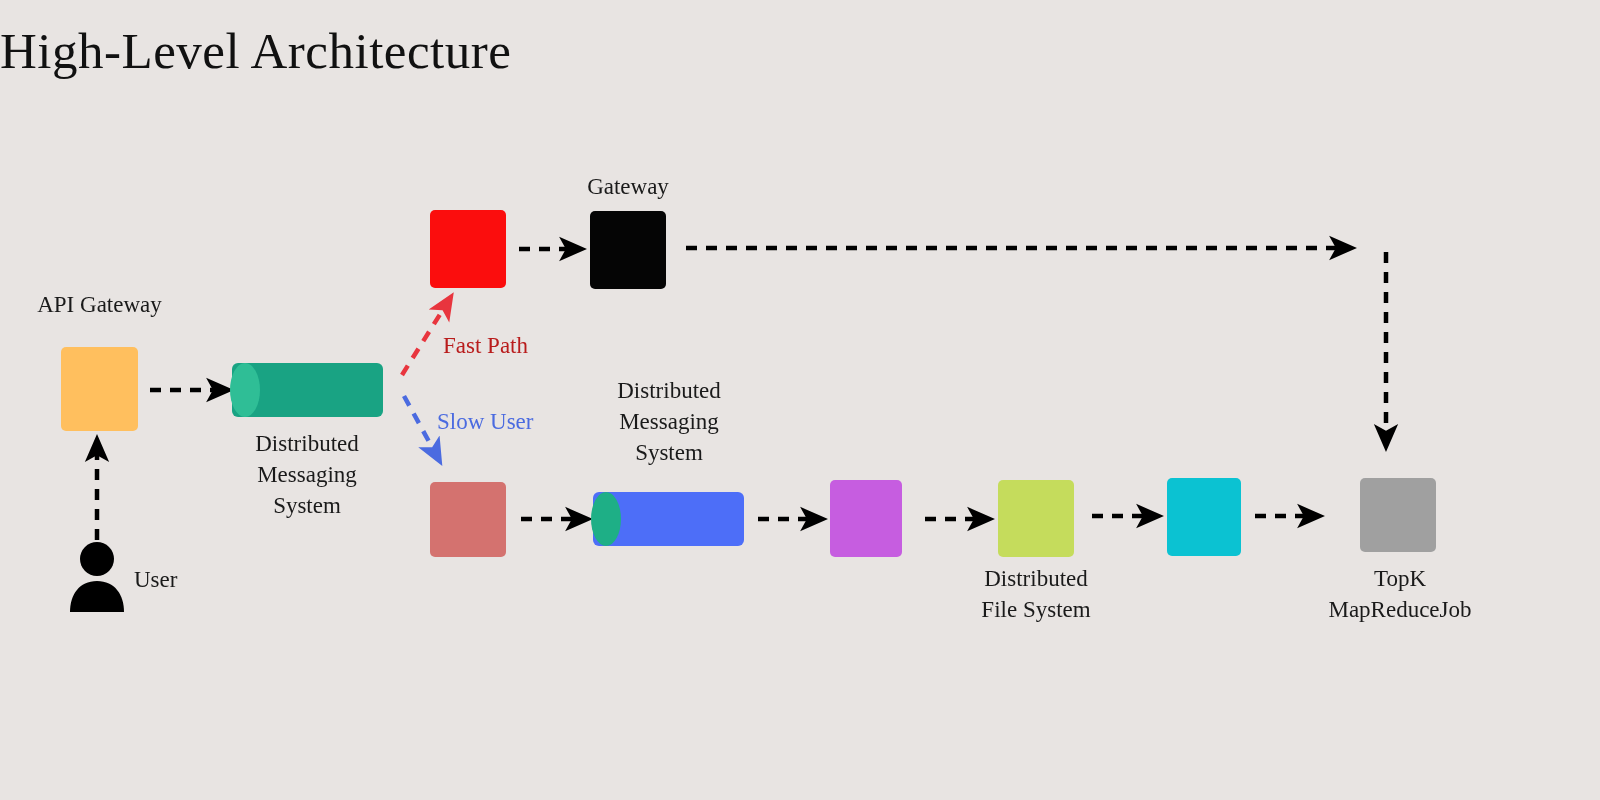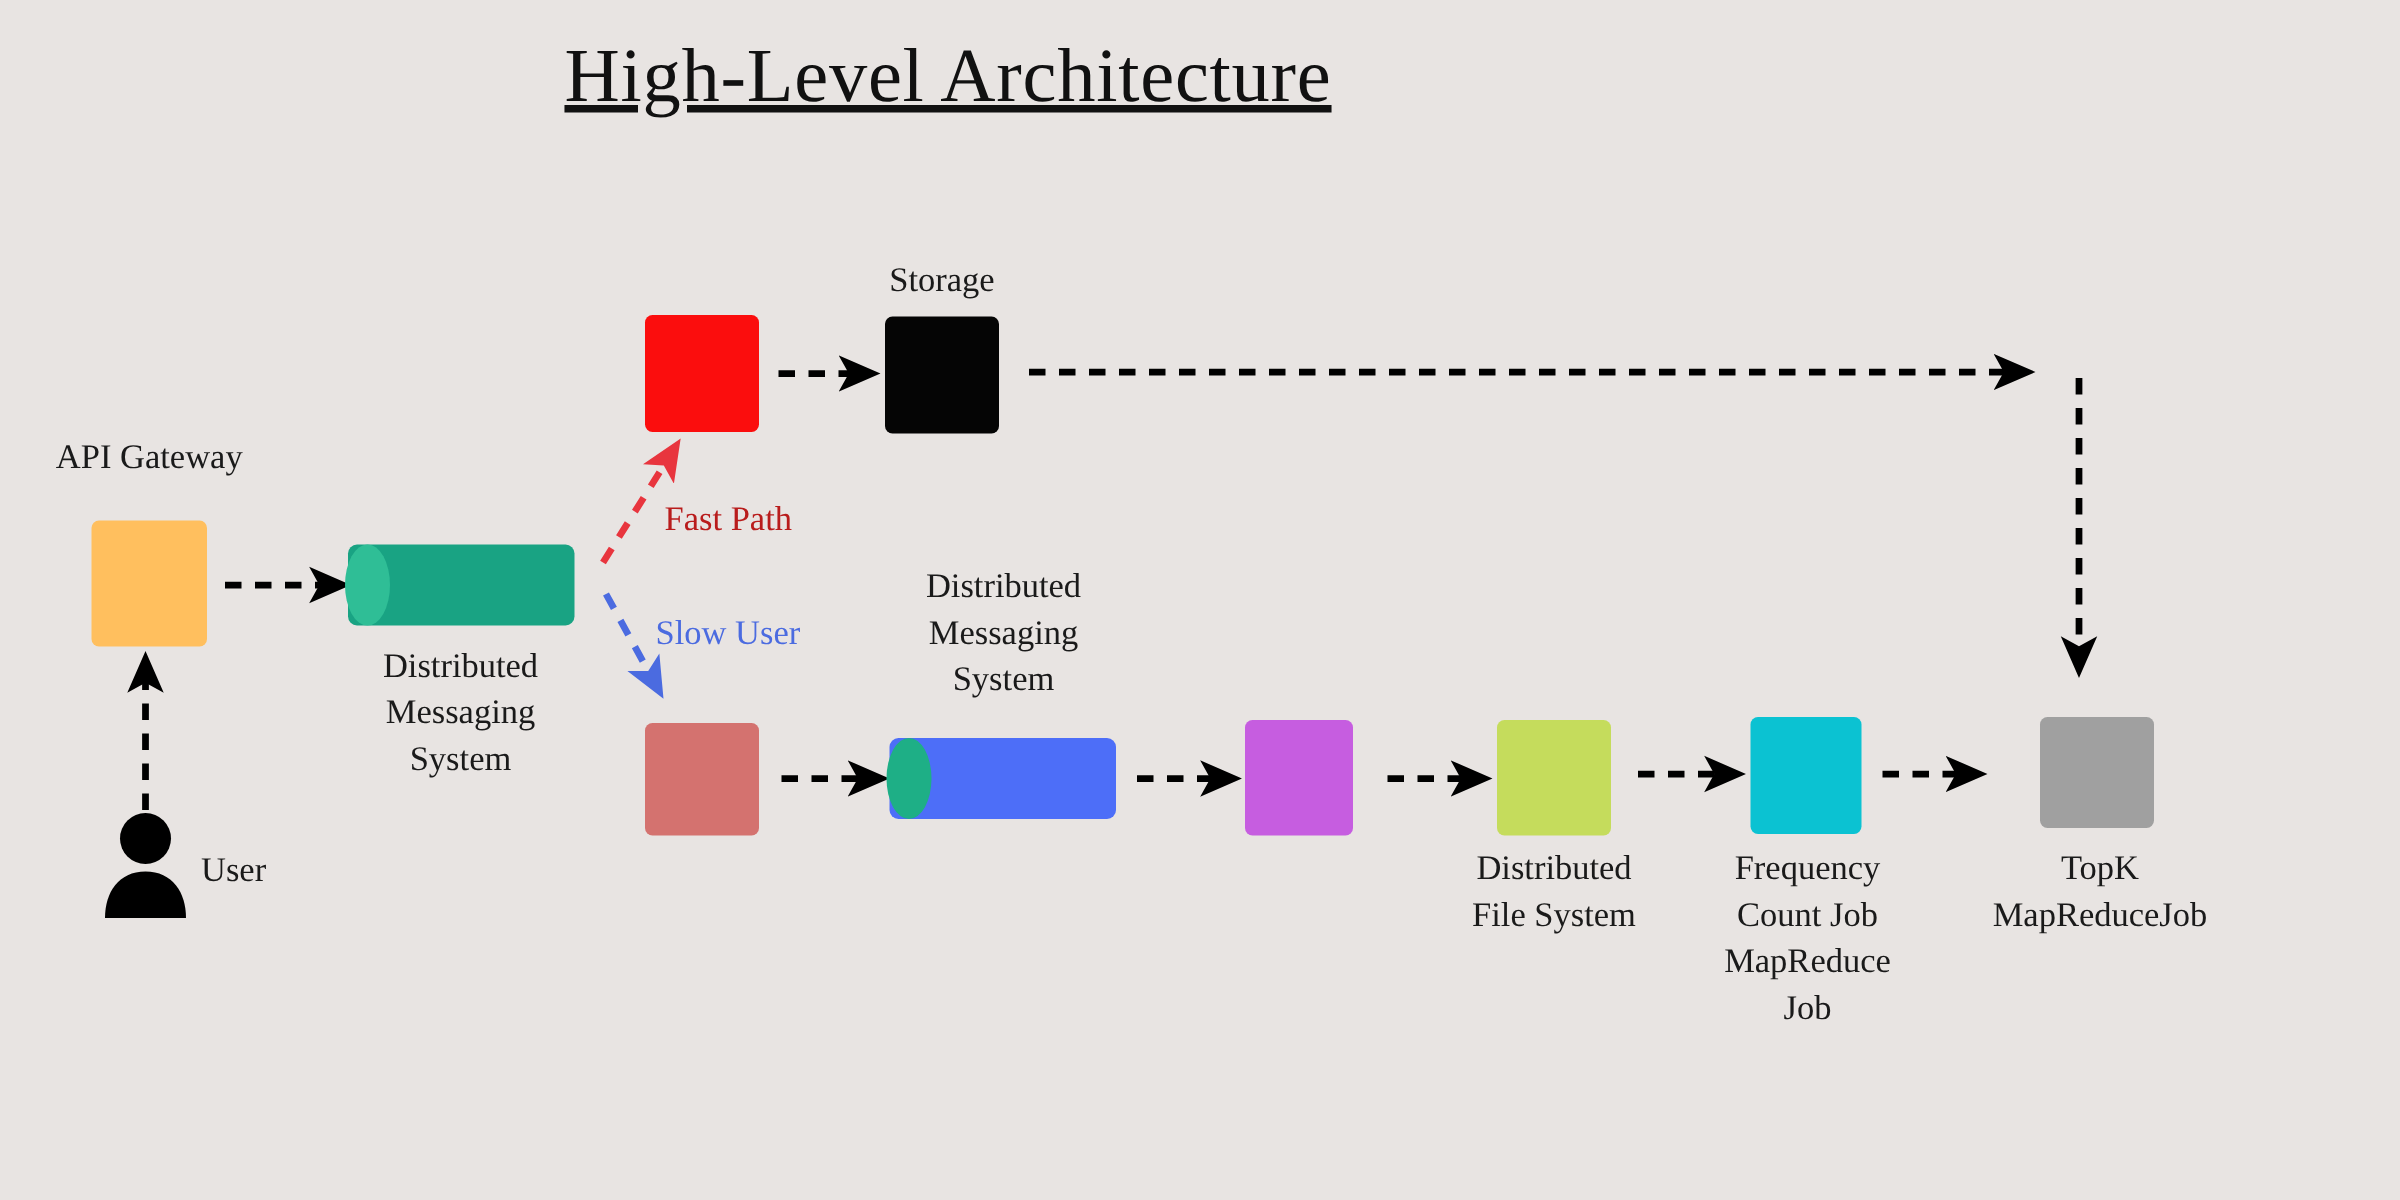--- a/index.html
+++ b/index.html
@@ -16,25 +16,24 @@
   #stage {
     position: relative;
     width: 1600px;
     height: 800px;
   }
   .title {
     position: absolute;
     left: 0;
     top: 22px;
     width: 1264px;
-    text-align: center;
+    text-align: left;
     font-size: 51px;
     color: #111111;
     letter-spacing: 0.5px;
-    text-decoration: underline;
   }
   .node-box {
     position: absolute;
     border-radius: 5px;
   }
   .cyl {
     position: absolute;
   }
   .cyl .body {
     position: absolute;
@@ -136,21 +135,21 @@
   <div class="cyl" style="left:232px; top:363px; width:151px; height:54px;">
     <div class="body" style="background:#19A383;"></div>
     <div class="cap" style="background:#2FBE96;"></div>
   </div>
   <div class="label" style="left:212px; top:428px; width:190px;">Distributed
 Messaging
 System</div>
 
   <div class="node-box" style="left:430px; top:210px; width:76px; height:78px; background:#FB0D0D;"></div>
 
-  <div class="label" style="left:553px; top:171px; width:150px;">Storage</div>
+  <div class="label" style="left:553px; top:171px; width:150px;">Gateway</div>
   <div class="node-box" style="left:590px; top:211px; width:76px; height:78px; background:#050505;"></div>
 
   <div class="path-label" style="left:443px; top:333px; color:#b91c1c;">Fast Path</div>
   <div class="path-label" style="left:437px; top:409px; color:#4B6BE0;">Slow User</div>
 
   <div class="node-box" style="left:430px; top:482px; width:76px; height:75px; background:#D4726F;"></div>
 
   <div class="label" style="left:574px; top:375px; width:190px;">Distributed
 Messaging
 System</div>
@@ -159,22 +158,18 @@
     <div class="cap" style="background:#1EAF86;"></div>
   </div>
 
   <div class="node-box" style="left:830px; top:480px; width:72px; height:77px; background:#C65DE0;"></div>
 
   <div class="node-box" style="left:998px; top:480px; width:76px; height:77px; background:#C5DC5C;"></div>
   <div class="label" style="left:958px; top:563px; width:156px;">Distributed
 File System</div>
 
   <div class="node-box" style="left:1167px; top:478px; width:74px; height:78px; background:#0BC2D2;"></div>
-  <div class="label" style="left:1130px; top:563px; width:150px;">Frequency
-Count Job
-MapReduce
-Job</div>
 
   <div class="node-box" style="left:1360px; top:478px; width:76px; height:74px; background:#A0A0A0;"></div>
   <div class="label" style="left:1310px; top:563px; width:180px;">TopK
 MapReduceJob</div>
 
 </div>
 
 </body></html>

